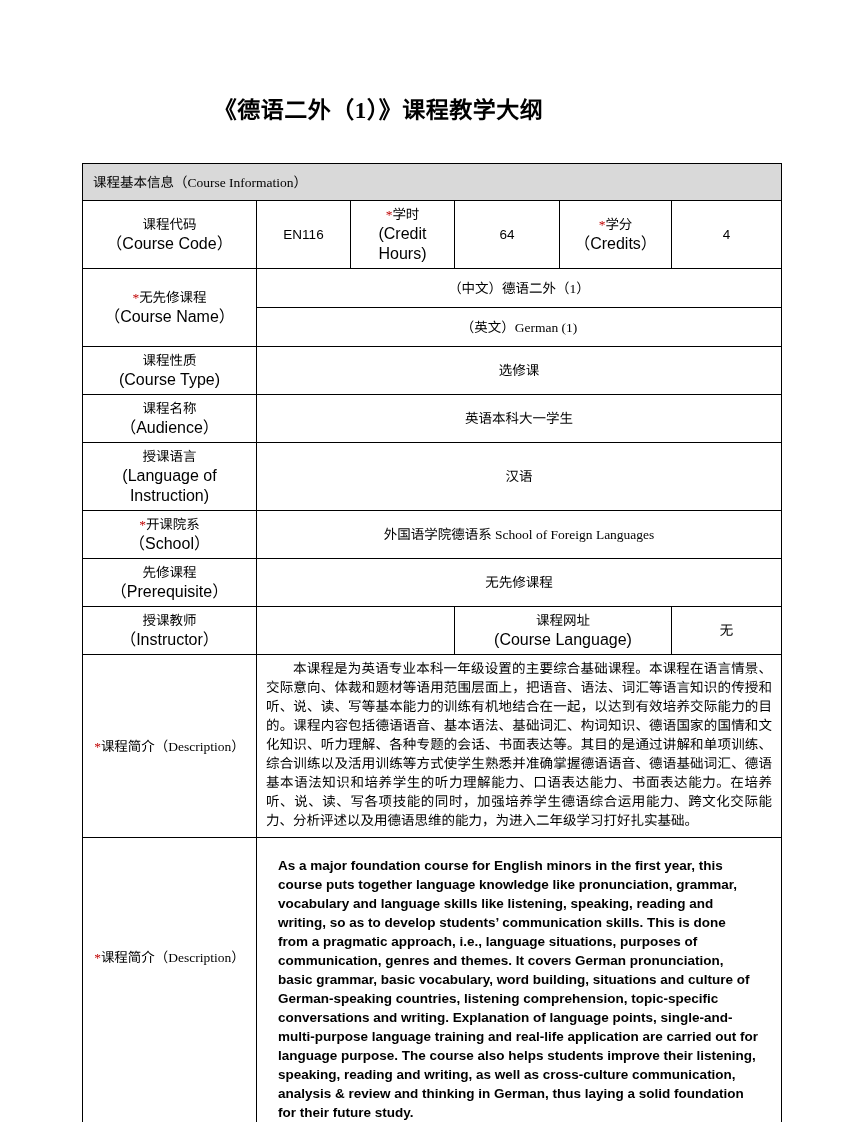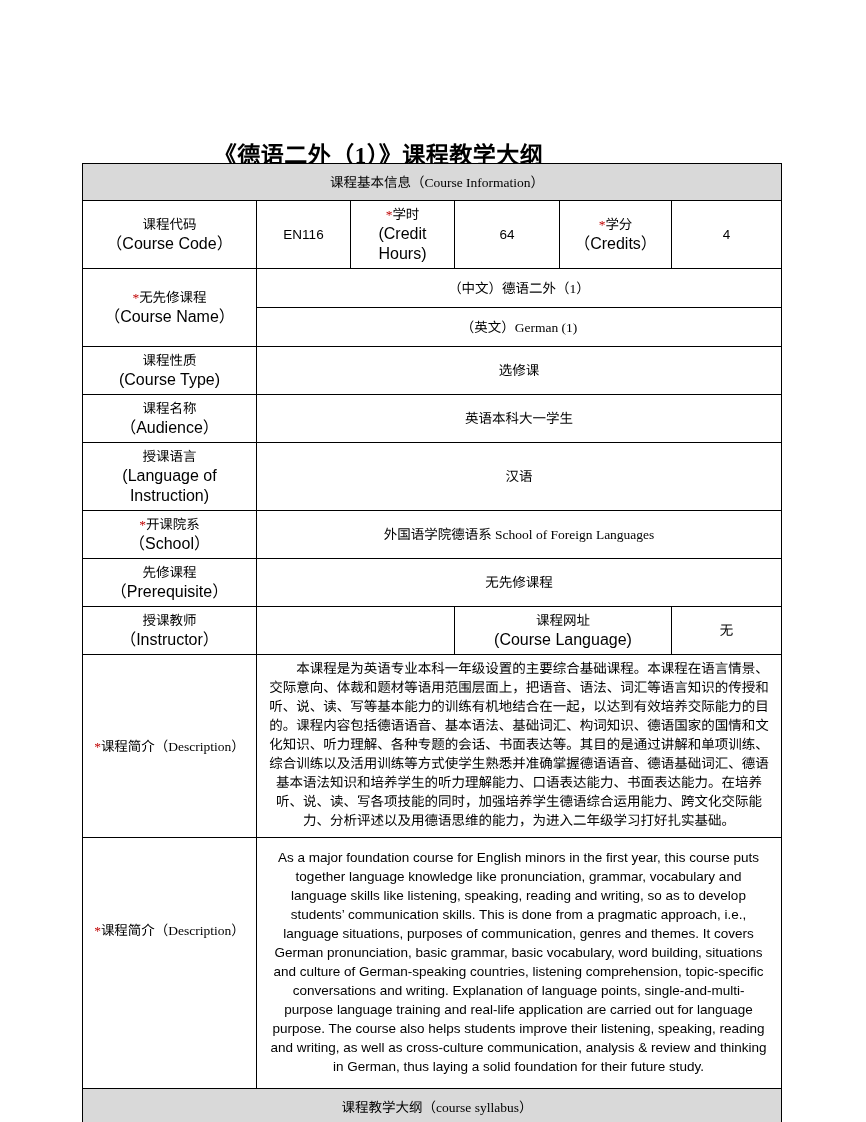--- a/index.html
+++ b/index.html
@@ -31,39 +31,37 @@
     left: 0;
     top: 96px;
     width: 757px;
     text-align: center;
     font-family: "Liberation Serif", "DejaVu Serif", serif;
     font-size: 23px;
     font-weight: bold;
     letter-spacing: 0.5px;
     line-height: 30px;
     white-space: nowrap;
-    margin-top: 45px;
   }
 
   
   .tbl {
     position: absolute;
     left: 82px;
     top: 163px;
     width: 699px;
     border-collapse: collapse;
     table-layout: fixed;
   }
   .tbl td {
     border: 1px solid #000000;
     padding: 0;
     vertical-align: middle;
     font-size: 13.5px;
     line-height: 19px;
-    text-align: center;
   }
 
   .banner {
     background: #d9d9d9;
     height: 36px;
     padding-left: 10px !important;
     font-size: 14px;
     text-align: left;
     vertical-align: middle;
   }
@@ -114,21 +112,22 @@
     text-indent: 2em;
   }
   .desc-en {
     text-align: left;
     padding: 6px 10px 8px 9px !important;
     font-family: "Liberation Sans", "DejaVu Sans", sans-serif;
     font-size: 13px;
     line-height: 20.4px;
   }
   .desc-en p {
-    margin: 4px;
+    margin: 12px;
+    font-weight: bold;
   }
 
   .h-mid { height: 38px; margin-left: 45px; }
   .h-name { height: 30px; }
 </style>
 </head>
 <body>
 
 <div class="page">
 

